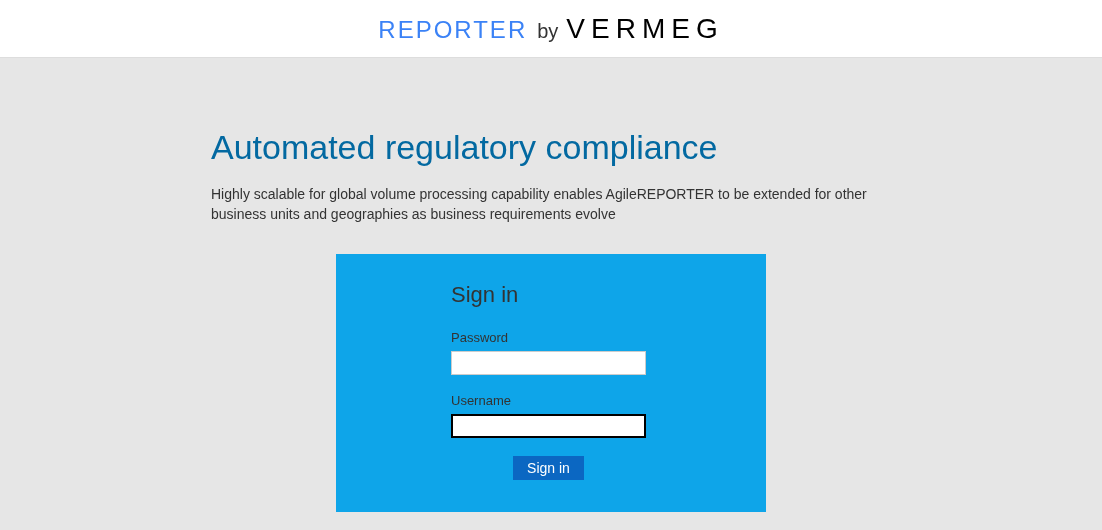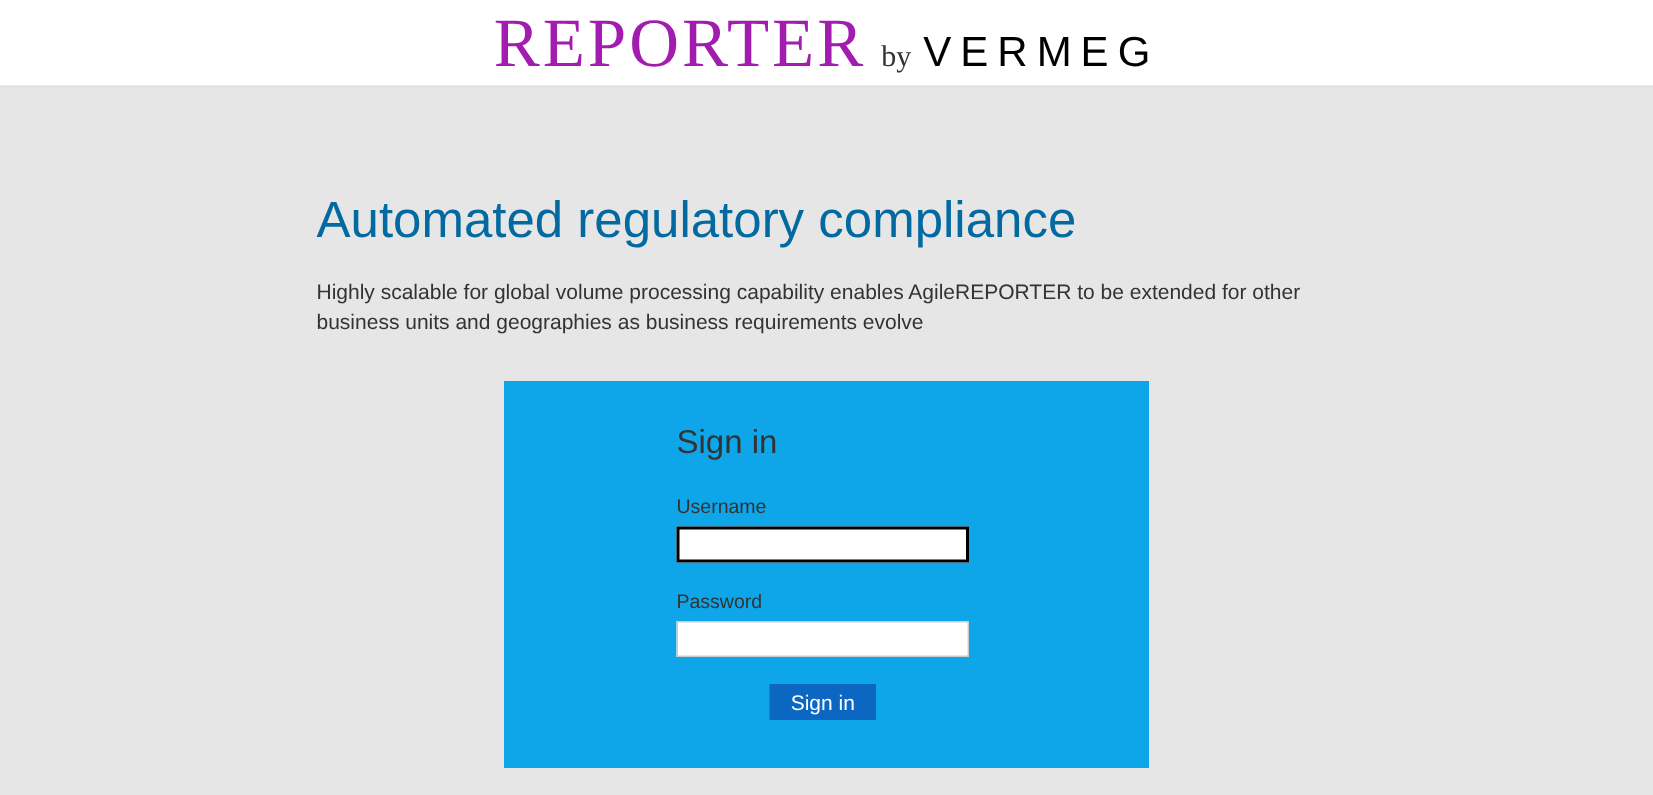--- a/index.html
+++ b/index.html
@@ -24,28 +24,28 @@
       gap: 6px;
     }
     .logo-agile {
       font-family: Arial, sans-serif;
       font-size: 34px;
       font-weight: 300;
       color: #d92b2b;
       letter-spacing: 0.5px;
     }
     .logo-reporter {
-      font-family: Liberation Serif, serif;
-      font-size: 46px;
+      font-family: Liberation Sans, sans-serif;
+      font-size: 24px;
       font-weight: 300;
-      color: #a21caf;
+      color: #3b82f6;
       letter-spacing: 2px;
     }
     .logo-by {
-      font-family: Liberation Serif, serif;
+      font-family: Liberation Sans, sans-serif;
       font-size: 20px;
       font-weight: 300;
       color: #333;
       margin-left: 4px;
     }
     .logo-vermeg {
       font-family: Arial, sans-serif;
       font-size: 28px;
       font-weight: 400;
       color: #000;
@@ -132,27 +132,27 @@
 
 <div class="main">
   <div class="content">
     <h1 class="heading">Automated regulatory compliance</h1>
     <p class="description">Highly scalable for global volume processing capability enables AgileREPORTER to be extended for other business units and geographies as business requirements evolve</p>
 
     <div class="signin-panel">
       <div class="signin-title">Sign in</div>
 
       <div class="form-group">
-        <label class="form-label">Username</label>
-        <input type="text" class="form-input focused" autofocus="" value="" style="">
+        <label class="form-label">Password</label>
+        <input type="password" class="form-input" value="" style="">
       </div>
 
       <div class="form-group">
-        <label class="form-label">Password</label>
-        <input type="password" class="form-input" value="" style="">
+        <label class="form-label">Username</label>
+        <input type="text" class="form-input focused" autofocus="" value="" style="">
       </div>
 
       <div class="button-row">
         <button class="signin-button">Sign in</button>
       </div>
     </div>
   </div>
 </div>
 
 </body></html>

